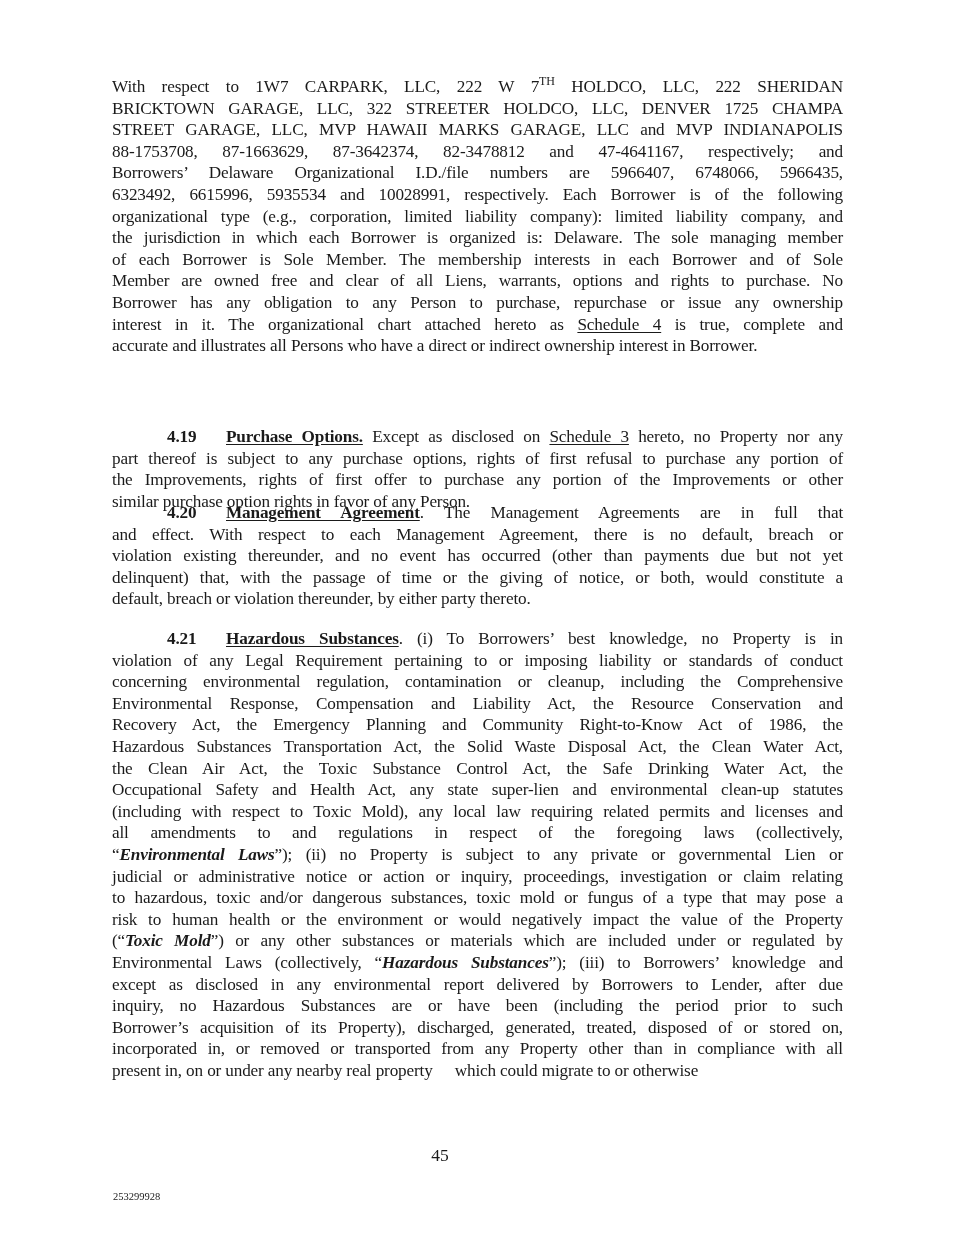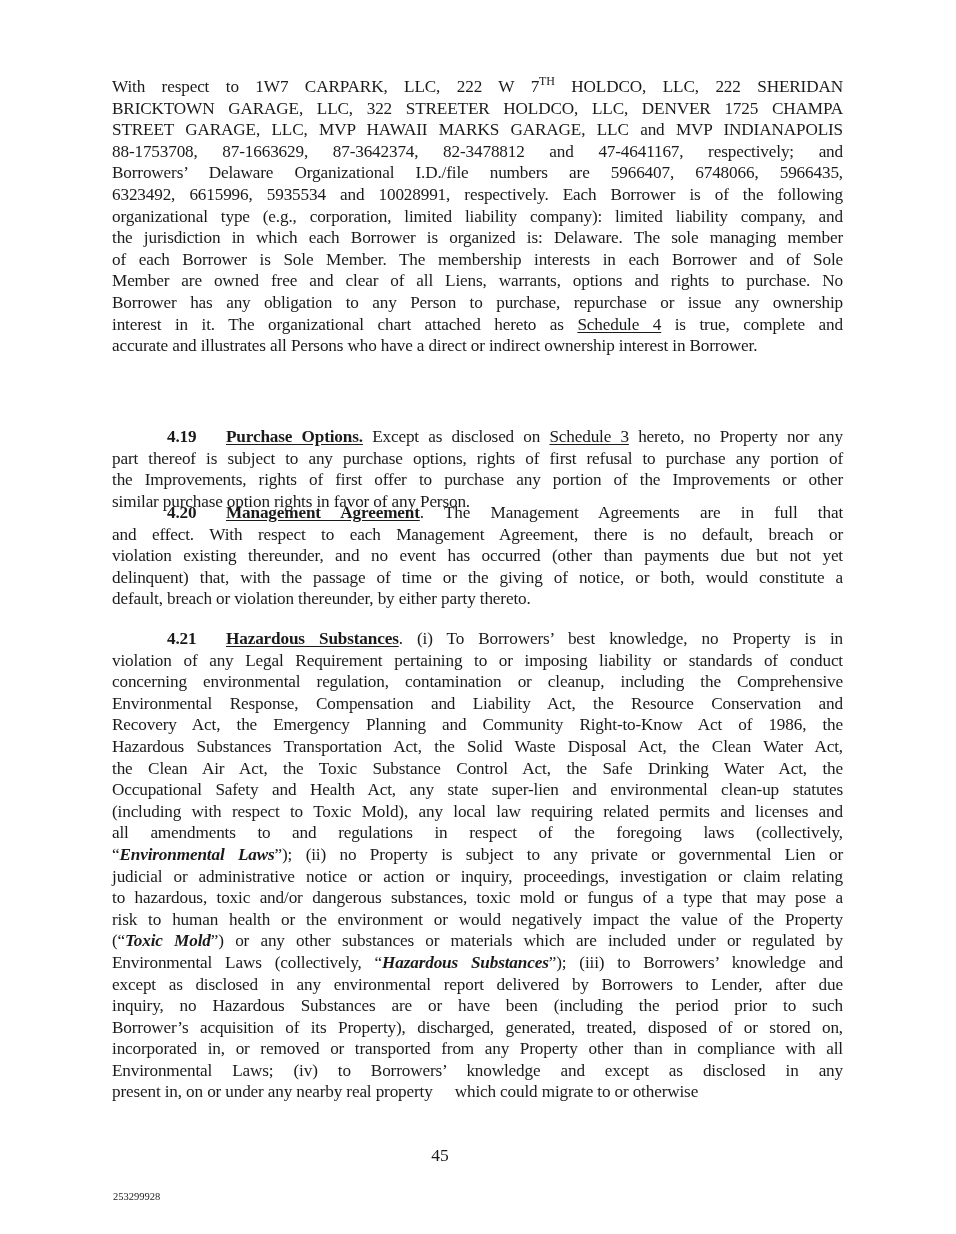--- a/index.html
+++ b/index.html
@@ -75,19 +75,18 @@
     <span class="line"><span>“</span><span class="bi">Environmental Laws</span><span>”); (ii) no Property is subject to any private or governmental Lien or</span></span>
     <span class="line">judicial or administrative notice or action or inquiry, proceedings, investigation or claim relating</span>
     <span class="line">to hazardous, toxic and/or dangerous substances, toxic mold or fungus of a type that may pose a</span>
     <span class="line">risk to human health or the environment or would negatively impact the value of the Property</span>
     <span class="line"><span>(“</span><span class="bi">Toxic Mold</span><span>”) or any other substances or materials which are included under or regulated by</span></span>
     <span class="line"><span>Environmental Laws (collectively, “</span><span class="bi">Hazardous Substances</span><span>”); (iii) to Borrowers’ knowledge and</span></span>
     <span class="line">except as disclosed in any environmental report delivered by Borrowers to Lender, after due</span>
     <span class="line">inquiry, no Hazardous Substances are or have been (including the period prior to such</span>
     <span class="line">Borrower’s acquisition of its Property), discharged, generated, treated, disposed of or stored on,</span>
     <span class="line">incorporated in, or removed or transported from any Property other than in compliance with all</span>
-    <span class="line">Environmental Laws; (iv) to Borrowers’ knowledge and except as disclosed in any</span>
     <span class="line last"><span>present in, on or under any nearby real property</span><span class="gap"></span><span>which could migrate to or otherwise</span></span>
   </div>
 
   <div class="page-number">45</div>
   <div class="doc-id">253299928</div>
 </div>
 
 </body></html>

